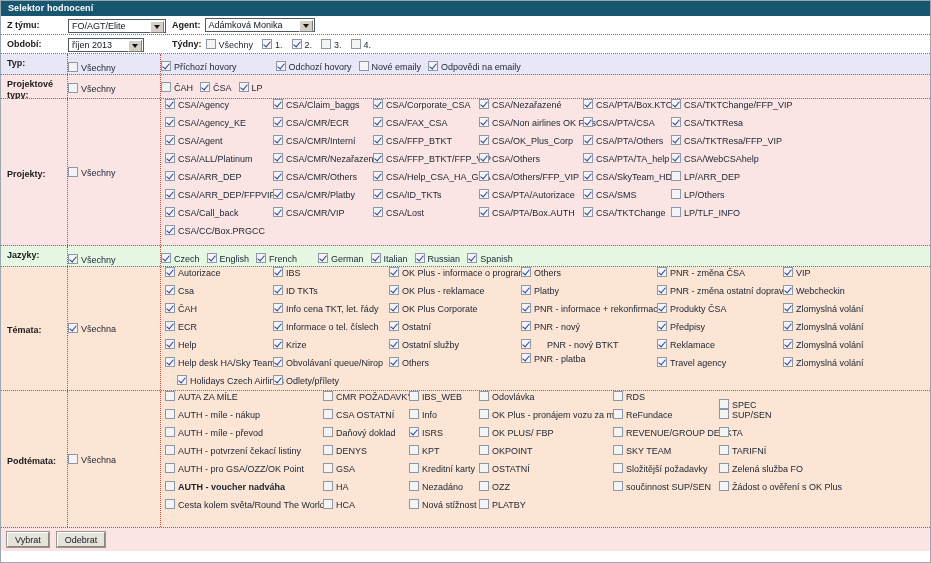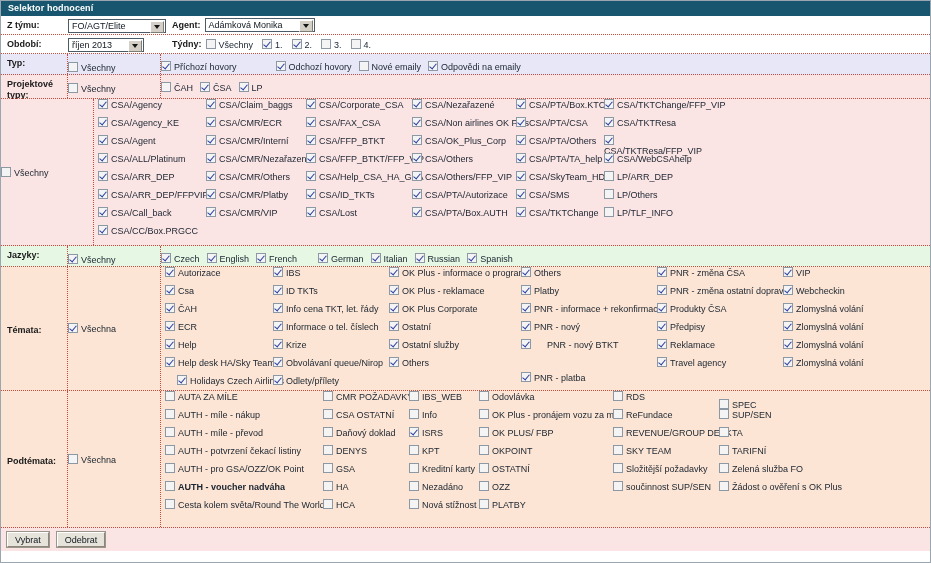--- a/index.html
+++ b/index.html
@@ -245,20 +245,21 @@
         </span><span class="cb on" style="margin-right: 7px;">
           <span class="box"></span>
           <span class="t">ČSA</span>
         </span><span class="cb on" style="margin-right: 7px;">
           <span class="box"></span>
           <span class="t">LP</span>
         </span></div>
   </div>
 
   <div class="row bg-proj" style="height:147px;">
+    <div class="lbl" style="display:flex;align-items:center;">Projekty:</div>
     <div class="allcol" style="display:flex;align-items:center;padding-top:0;">
       <span class="cb">
           <span class="box"></span>
           <span class="t">Všechny</span>
         </span>
     </div>
     <div class="items grid" id="pj-grid">
         <span class="cb on" style="left: 4px; top: 0px;">
           <span class="box"></span>
           <span class="t">CSA/Agency</span>
@@ -404,21 +405,21 @@
           <span class="t">CSA/TKTChange</span>
         </span>
         <span class="cb on" style="left: 510px; top: 0px;">
           <span class="box"></span>
           <span class="t">CSA/TKTChange/FFP_VIP</span>
         </span>
         <span class="cb on" style="left: 510px; top: 18px;">
           <span class="box"></span>
           <span class="t">CSA/TKTResa</span>
         </span>
-        <span class="cb on" style="left: 510px; top: 36px; flex-direction: column;">
+        <span class="cb on" style="left: 510px; top: 36px;">
           <span class="box"></span>
           <span class="t">CSA/TKTResa/FFP_VIP</span>
         </span>
         <span class="cb on" style="left: 510px; top: 54px;">
           <span class="box"></span>
           <span class="t">CSA/WebCSAhelp</span>
         </span>
         <span class="cb" style="left: 510px; top: 72px;">
           <span class="box"></span>
           <span class="t">LP/ARR_DEP</span>
@@ -568,21 +569,21 @@
           <span class="t">PNR - informace + rekonfirmace</span>
         </span>
         <span class="cb on" style="left: 360px; top: 54px;">
           <span class="box"></span>
           <span class="t">PNR - nový</span>
         </span>
         <span class="cb on" style="left: 360px; top: 72px; gap: 13px;">
           <span class="box"></span>
           <span class="t">PNR - nový BTKT</span>
         </span>
-        <span class="cb on" style="left: 360px; top: 105px;">
+        <span class="cb on" style="left: 360px; top: 86px;">
           <span class="box"></span>
           <span class="t">PNR - platba</span>
         </span>
         <span class="cb on" style="left: 496px; top: 0px;">
           <span class="box"></span>
           <span class="t">PNR - změna ČSA</span>
         </span>
         <span class="cb on" style="left: 496px; top: 18px;">
           <span class="box"></span>
           <span class="t">PNR - změna ostatní dopravci</span>

